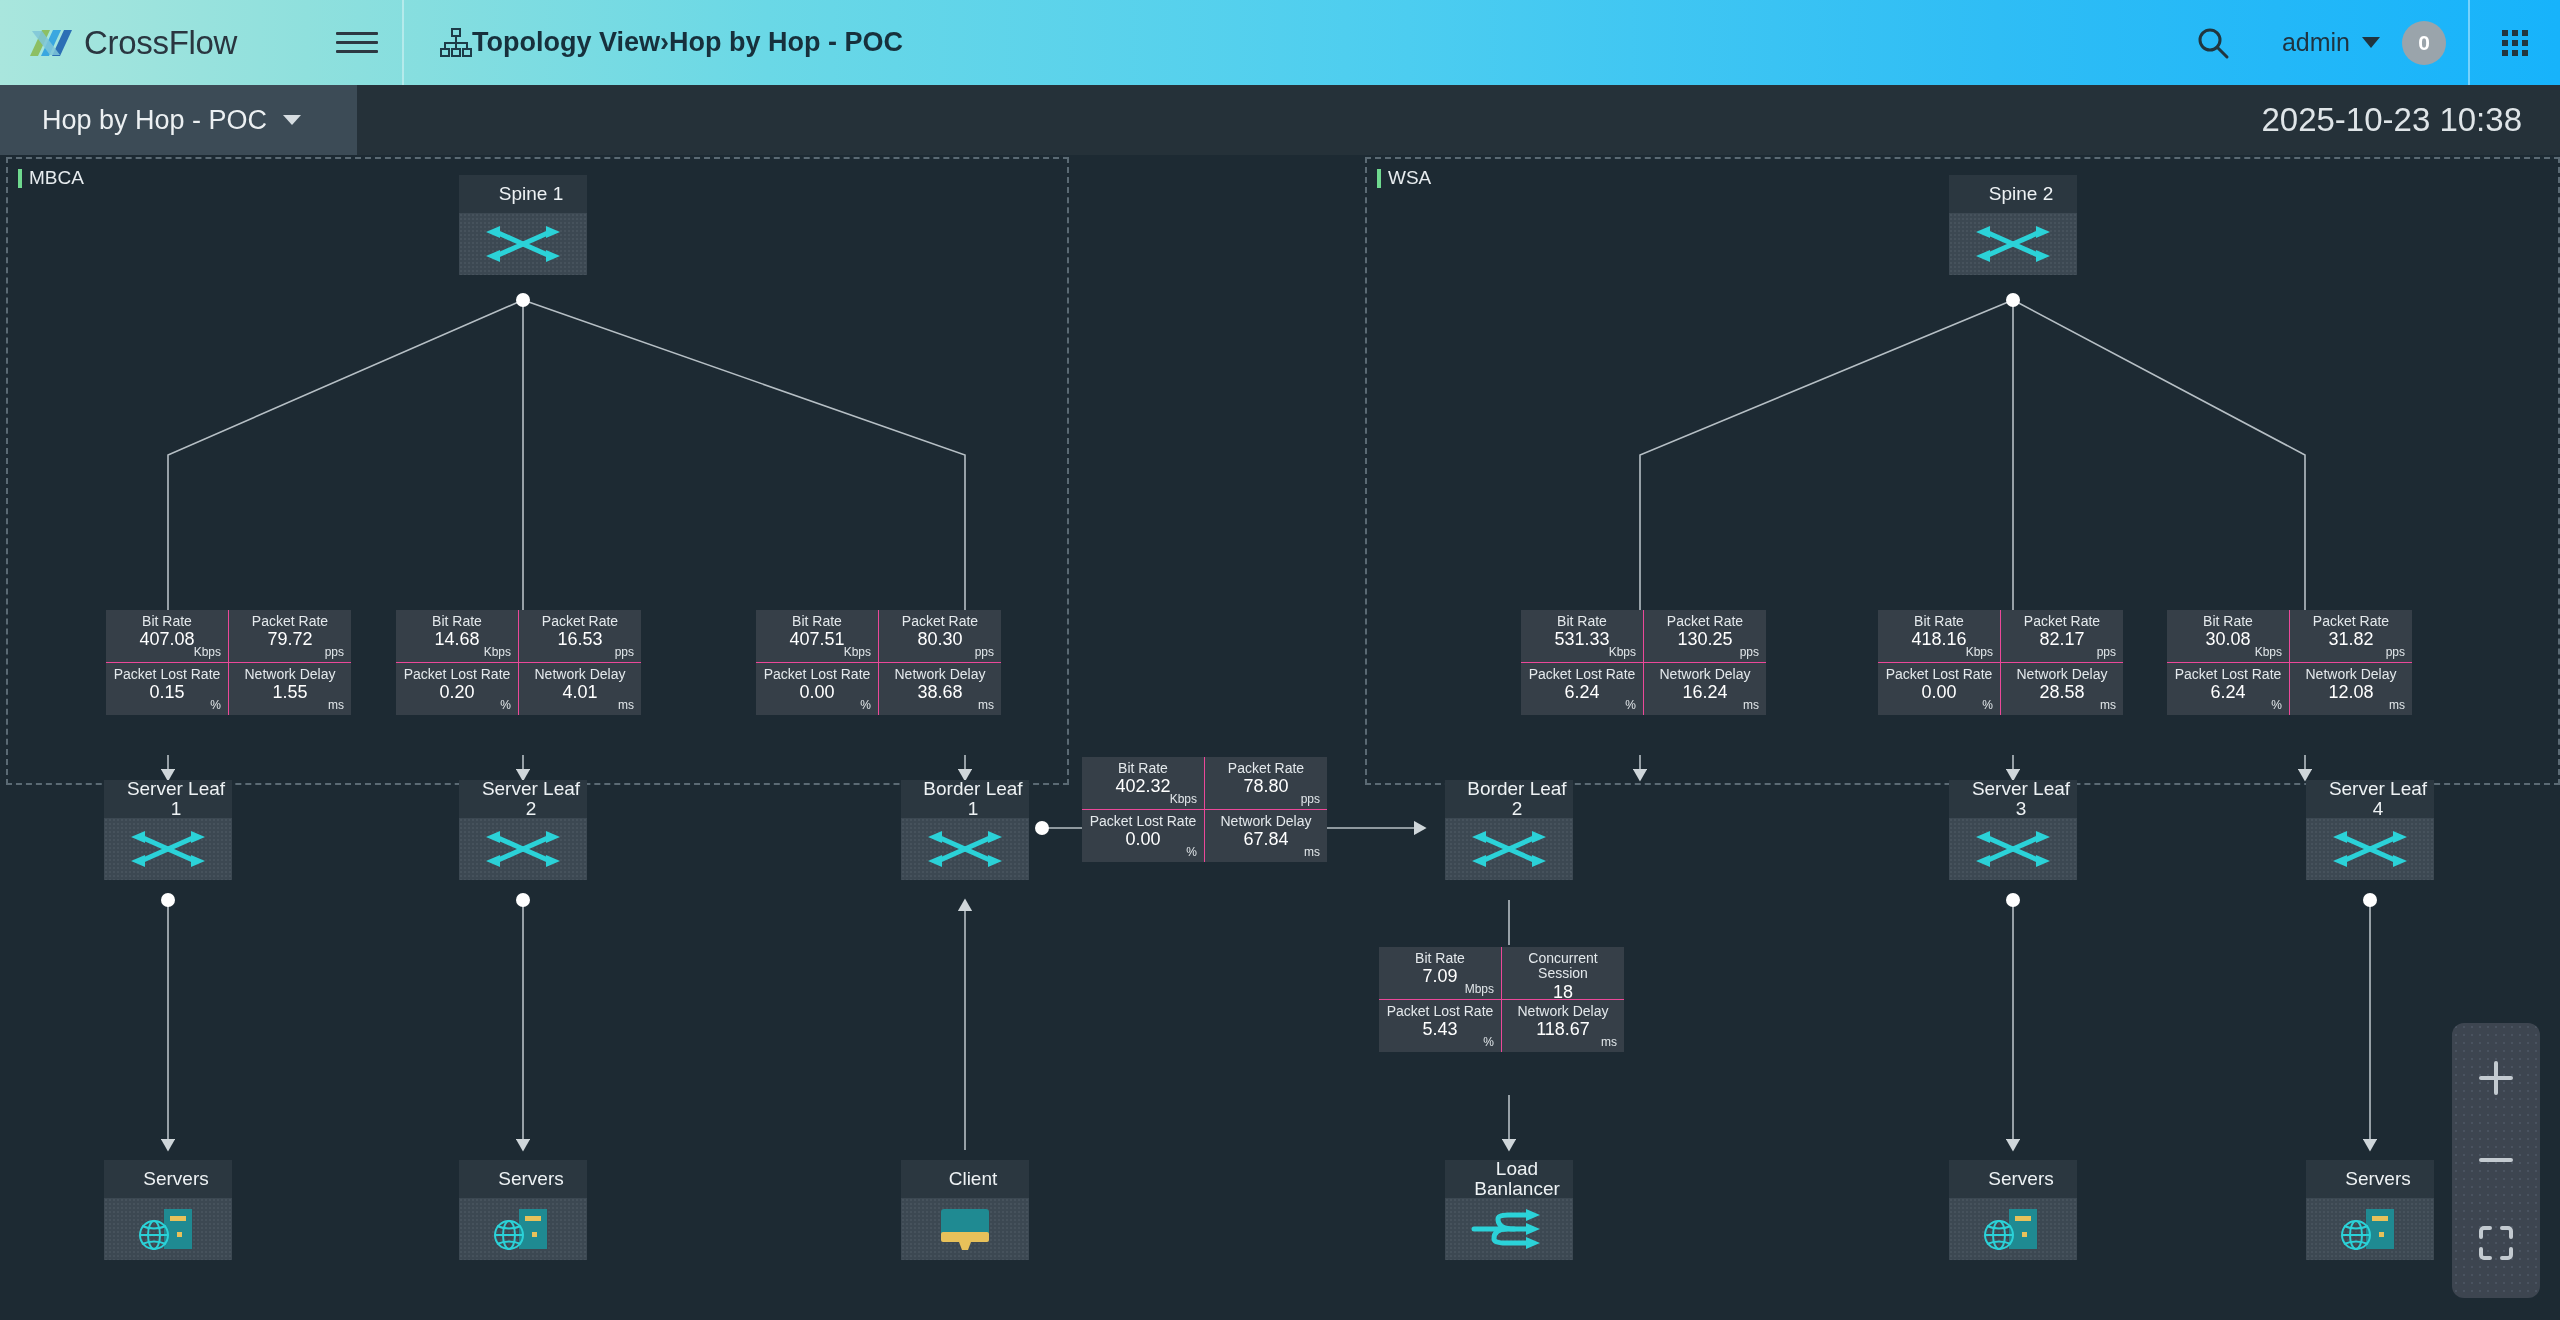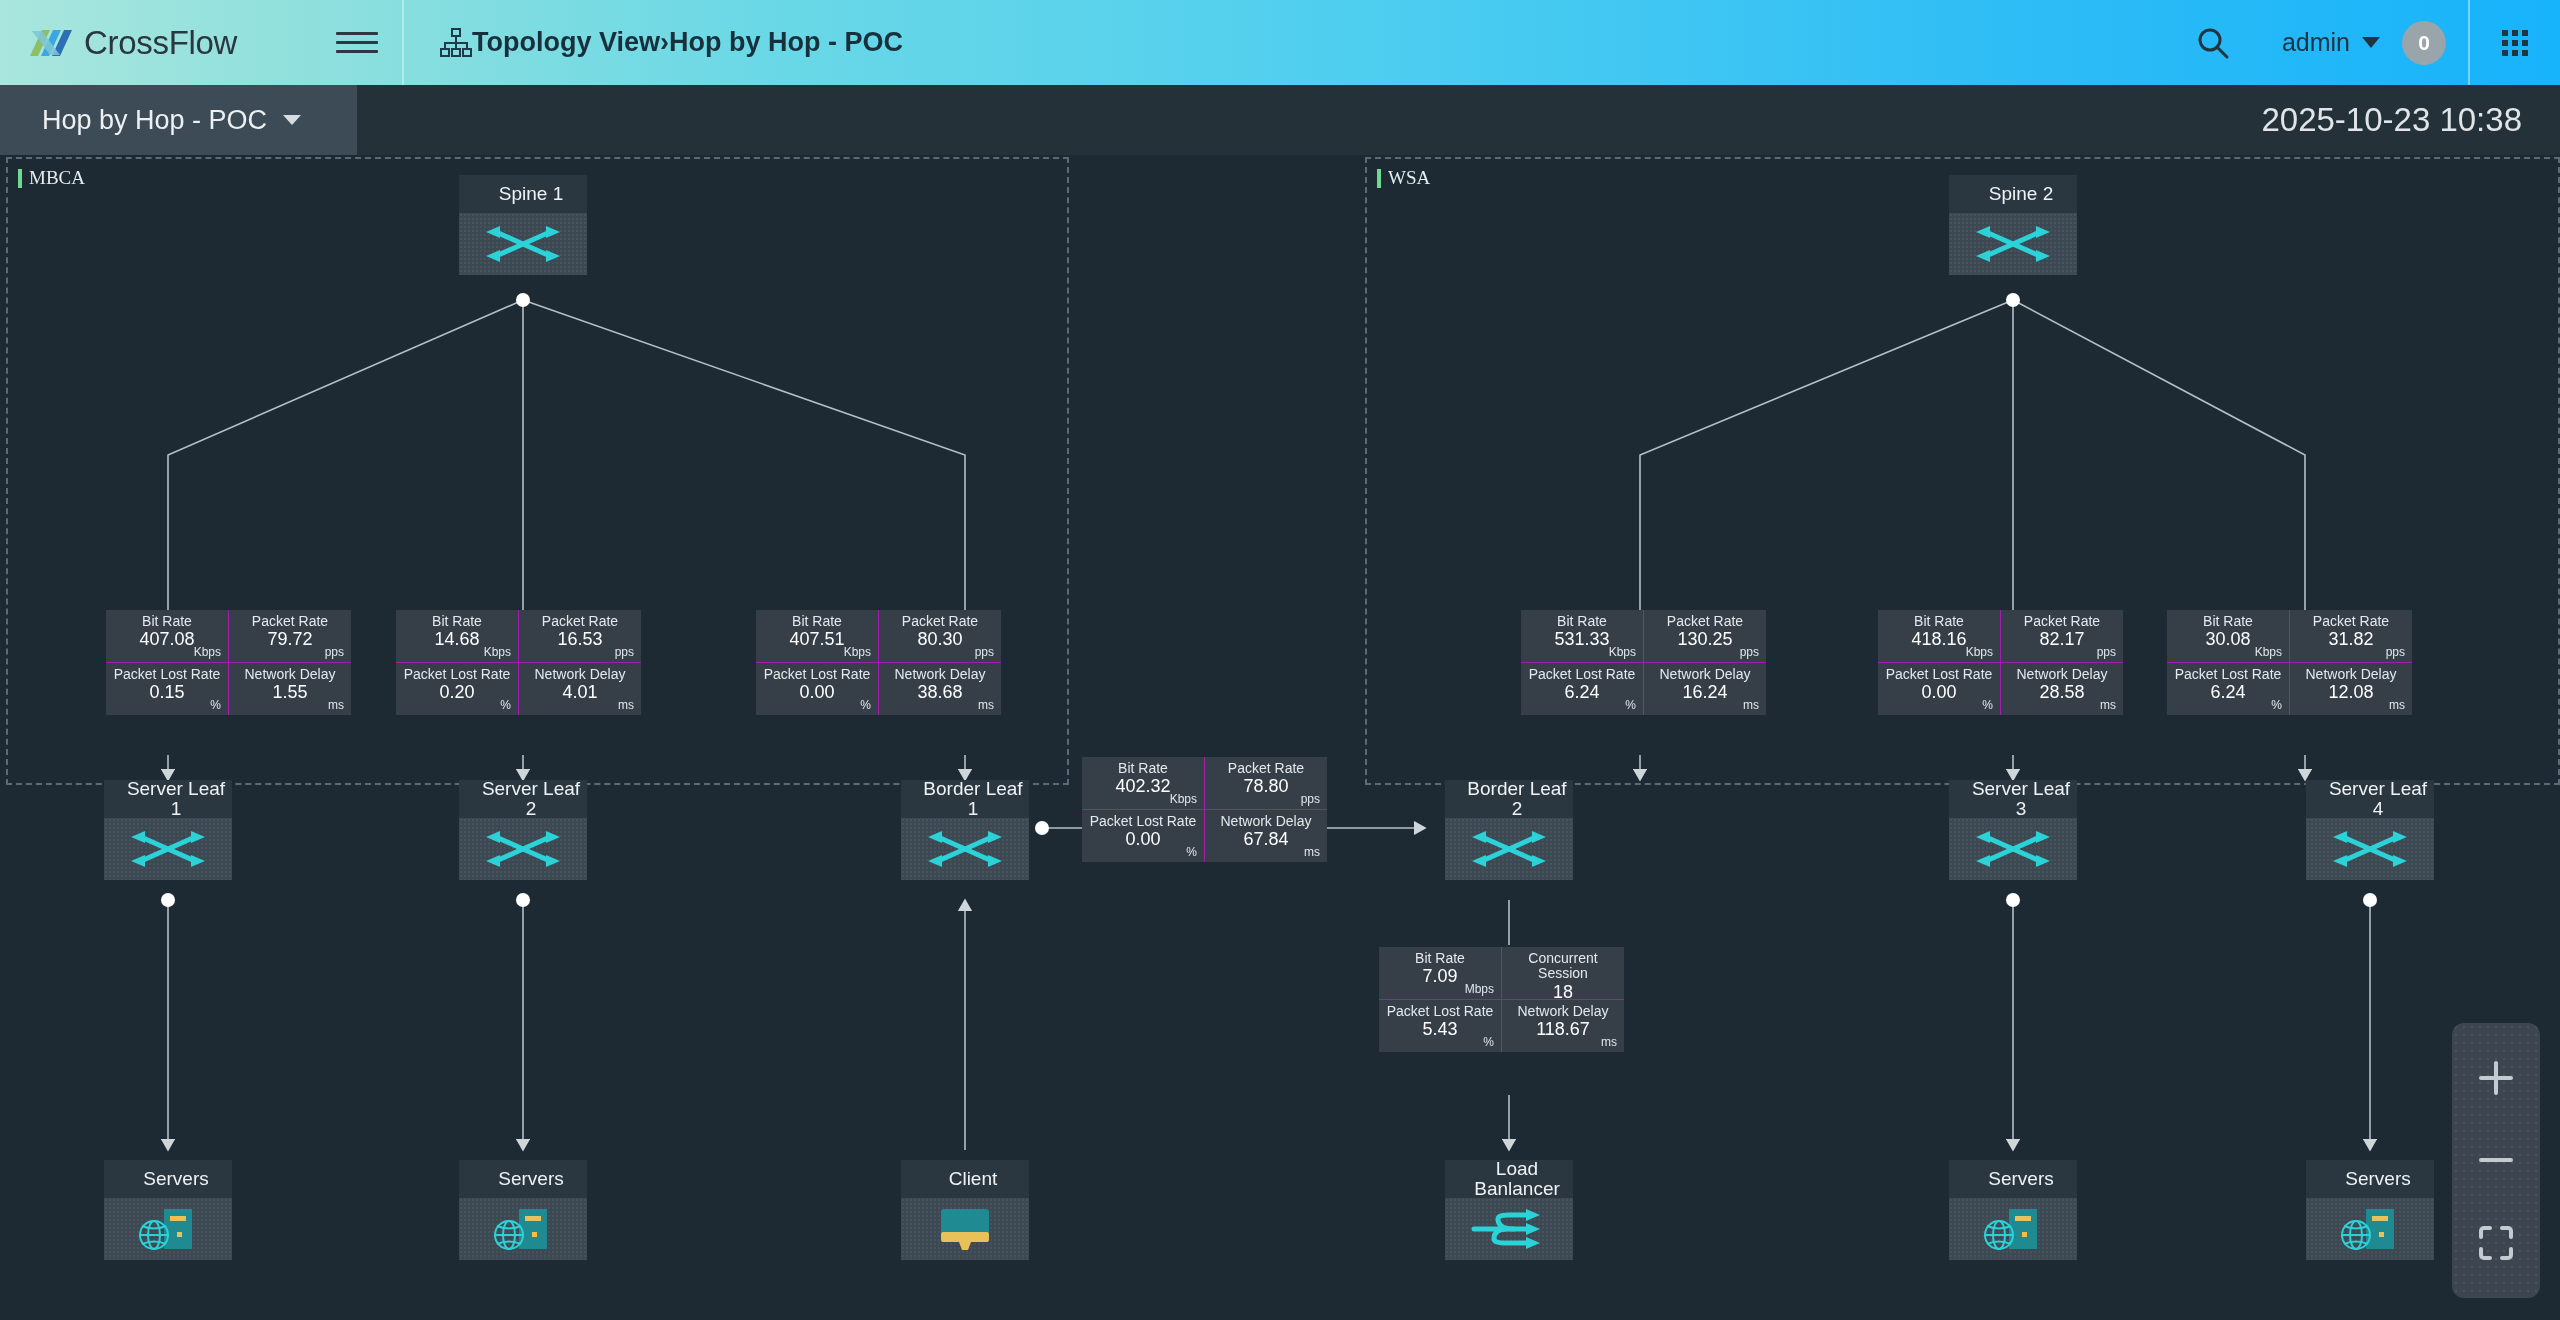--- a/index.html
+++ b/index.html
@@ -48,38 +48,38 @@
     position: absolute; left: 0; top: 0; width: 357px; height: 70px;
     background: #3c4b56; display: flex; align-items: center; gap: 16px; padding-left: 42px; cursor: pointer;
   }
   .view-tab-label { font-size: 27px; color: #ecf0f2; }
   .chev { width: 0; height: 0; border-left: 9px solid transparent; border-right: 9px solid transparent; border-top: 10px solid #d6dde1; }
   .timestamp { position: absolute; right: 38px; top: 0; height: 70px; display: flex; align-items: center; font-size: 33px; color: #dfe5e8; }
 
   
   .canvas { position: absolute; left: 0; top: 155px; width: 2560px; height: 1165px; background: #1d2a33; }
 
-  .zone { position: absolute; border: 2px dashed #5b6a74; font-family: Liberation Serif, serif; }
+  .zone { position: absolute; border: 2px dashed #5b6a74; }
   .zone-label { position: absolute; top: 8px; left: 10px; display: flex; align-items: center; gap: 7px; }
   .zone-bar { width: 4px; height: 19px; background: #6fd98f; display: block; }
   .zone-name { font-size: 19px; color: #e7ecef; }
 
   
   .node { position: absolute; width: 128px; }
   .node-title {
     height: 38px; background: #2b3740; color: #eef2f4; font-size: 19px;
     display: flex; align-items: center; justify-content: center; text-align: center; line-height: 1.05; padding-left: 16px;
   }
   .node-body {
     height: 62px; background: #3c4852; display: flex; align-items: center; justify-content: center;
     background-image: radial-gradient(#46525c 1px, transparent 1px); background-size: 4px 4px;
   }
 
   
-  .metrics { position: absolute; display: grid; grid-template-columns: 1fr 1fr; gap: 1px; background: #a21caf; }
+  .metrics { position: absolute; display: grid; grid-template-columns: 1fr 1fr; gap: 1px; background: #ec4899; }
   .metric {
     background: #363f48; width: 122px; height: 52px; padding: 4px 7px 3px 7px;
     display: flex; flex-direction: column; position: relative;
   }
   .m-label { font-size: 14px; color: #e4e9ec; text-align: center; line-height: 1.1; }
   .m-value { font-size: 18px; color: #ffffff; text-align: center; margin-top: 1px; line-height: 1.1; }
   .m-unit { font-size: 12px; color: #e2e7ea; position: absolute; right: 7px; bottom: 3px; }
 
   
   svg.edges { position: absolute; left: 0; top: 0; width: 2560px; height: 1165px; pointer-events: none; }

